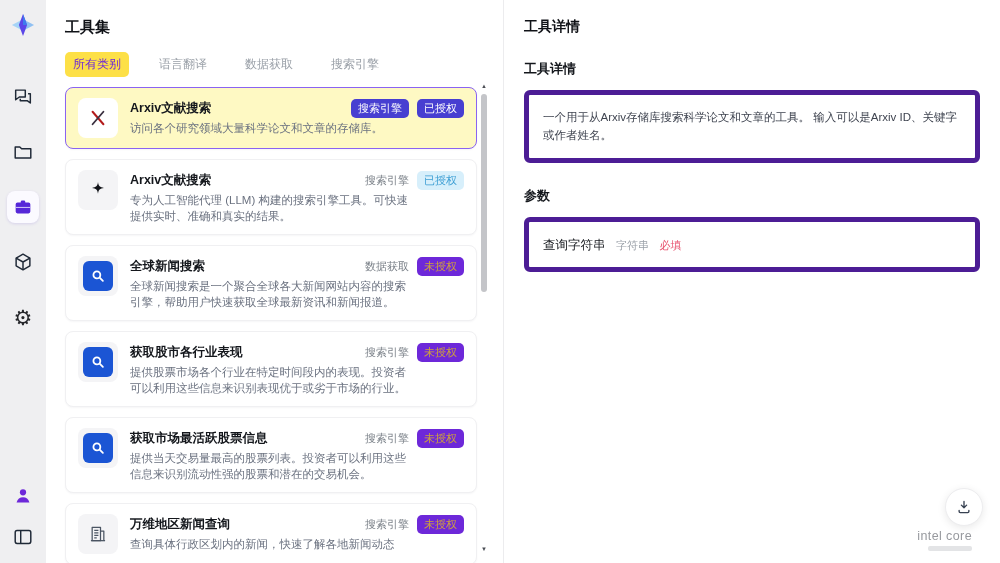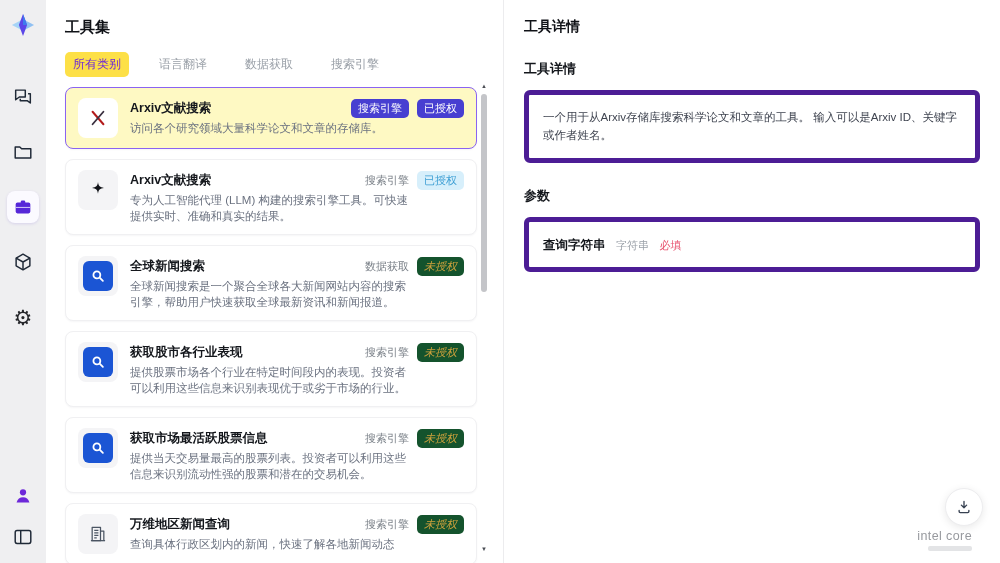--- a/index.html
+++ b/index.html
@@ -33,36 +33,36 @@
           display:flex; align-items:center; justify-content:center; }
   .tile.white { background:#ffffff; }
   .blue-sq { width:30px; height:30px; border-radius:6px; background:#1b55d4; display:flex; align-items:center; justify-content:center; }
   .card-body { flex:1; min-width:0; padding-top:1px; }
   .card-title { font-size:12.5px; font-weight:bold; color:#14171c; line-height:18px; }
   .card-desc { font-size:11.5px; color:#6b7280; line-height:16px; margin-top:3px; max-width:278px; }
   .badges { position:absolute; top:11px; right:12px; display:flex; gap:8px; align-items:center; }
   .badge { font-size:11px; line-height:1; padding:4px 7px; border-radius:5px; white-space:nowrap; }
   .badge.solid { background:#473fd1; color:#ffffff; }
   .badge.ok { background:#d7effb; color:#3e9fd4; }
-  .badge.no { background:#14532d; color:#cfa23c;font-style:italic; }
+  .badge.no { background:#6d28d9; color:#cfa23c; }
   .cat-text { font-size:11px; color:#7a8088; white-space:nowrap; }
 
   
   .scrollbar { position:absolute; right:15px; top:82px; bottom:10px; width:8px; }
   .sb-arrow { width:8px; height:8px; font-size:6px; color:#4b4e55; text-align:center; line-height:8px; cursor:pointer; }
   .sb-thumb { position:absolute; top:12px; left:1px; width:6px; height:198px; background:#c4c5c9; border-radius:3px; cursor:pointer; }
   .sb-arrow.down { position:absolute; bottom:0; }
 
   
   .detail-panel { position:absolute; left:503px; right:0; top:0; bottom:0; border-left:1px solid #ececee; padding:18px 20px; }
   .detail-title { font-size:14px; font-weight:bold; color:#101217; }
   .section-heading { font-size:13px; font-weight:bold; color:#14171c; margin-top:24px; }
   .info-box { margin-top:12px; border:5px solid #4c1d95; border-radius:6px; background:#fff; padding:13px 14px; }
   .info-text { font-size:11.5px; color:#3f4450; line-height:1.6; }
-  .param-name { font-size:12.5px; font-weight:bold; color:#14171c; }
+  .param-name { font-size:12.5px; font-weight:normal; color:#14171c; }
   .param-type { font-size:11px; color:#9aa0a8; margin-left:6px;margin-top:48px; }
   .param-required { font-size:11px; color:#e8526f; margin-left:6px; }
   .param-desc { font-size:11.5px; color:#4b5563; margin-top:9px; line-height:1.5; }
 
   
   .download-fab { position:absolute; right:17px; bottom:37px; width:38px; height:38px; border-radius:50%;
                   background:#fff; border:1px solid #ededef; box-shadow:0 2px 8px rgba(0,0,0,.09);
                   display:flex; align-items:center; justify-content:center; cursor:pointer; }
   .brand { position:absolute; right:28px; bottom:12px; text-align:right; }
   .brand-text { font-size:12.5px; color:#97999e; letter-spacing:.4px; }

